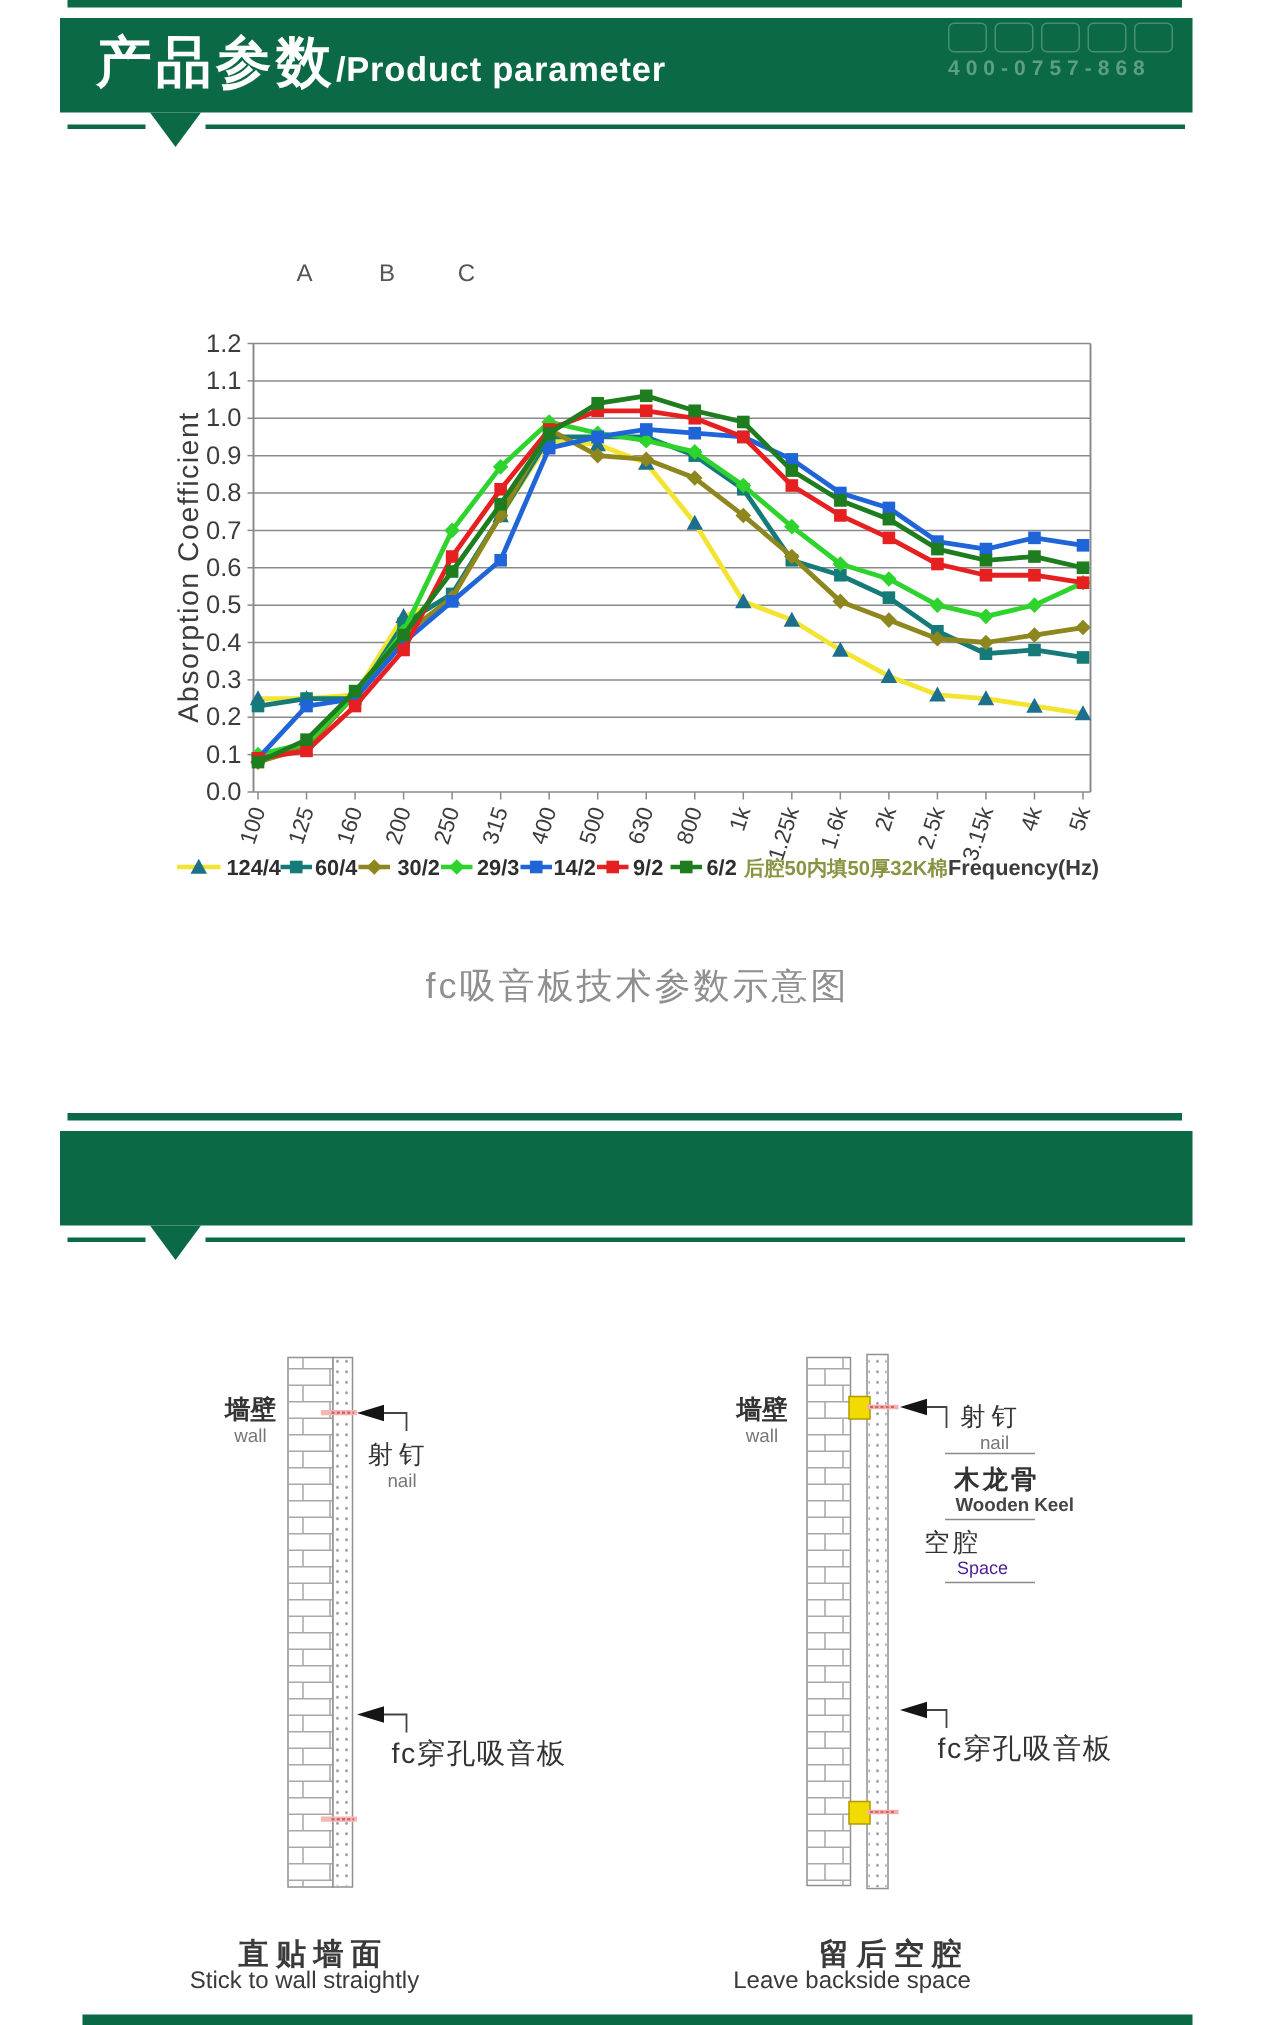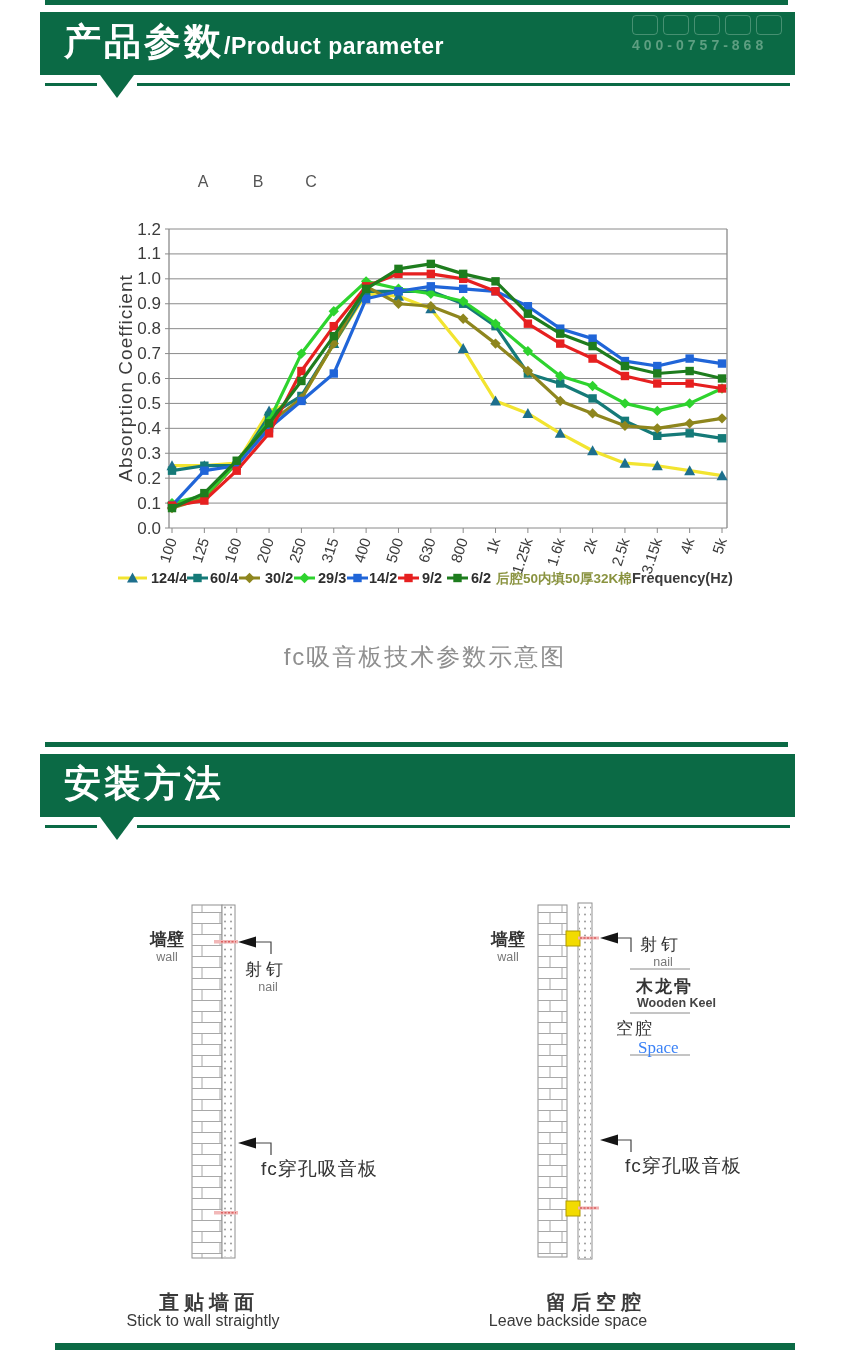--- a/index.html
+++ b/index.html
@@ -291,21 +291,20 @@
       <text x="411" y="423" font-size="14.5" font-weight="600" fill="#2e2e2e">6/2</text>
       <text x="436" y="423" font-size="13.5" font-weight="600" fill="#8a9340">后腔50内填50厚32K棉</text>
       <text x="572" y="423" font-size="14.5" font-weight="600" fill="#3c3c3c">Frequency(Hz)</text>
     </svg>
 
   <div class="chart-caption">fc吸音板技术参数示意图</div>
 
   <div class="topline" style="left:45px;top:742px;width:743px;"></div>
   <div class="banner" style="top:754px;">
     <div class="banner-inner">
-      <span class="banner-cn">安装方法</span>
     </div>
   </div>
   <div class="underseg" style="left:45px;top:825px;width:52px;"></div>
   <div class="underseg" style="left:137px;top:825px;width:653px;"></div>
   <div class="tri" style="left:100px;top:817px;"></div>
 
   <svg id="diagrams" viewBox="0 0 850 460" width="850" height="460" style="left:0;top:890px;">
     <defs>
       <pattern id="bricks" width="30" height="22" patternUnits="userSpaceOnUse">
         <path d="M0 0.5 H30 M0 11.5 H30 M10 0.5 V11.5 M22 11.5 V22" stroke="#a8a8a8" stroke-width="1" fill="none"></path>
@@ -359,19 +358,19 @@
   <div class="dlab cap-cn" style="left:139px;top:1289px;width:140px;">直贴墙面</div>
   <div class="dlab cap-en" style="left:113px;top:1312px;width:180px;">Stick to wall straightly</div>
 
   <div class="dlab cjk" style="left:487px;top:928px;width:42px;text-align:center;font-size:17px;font-weight:600;">墙壁</div>
   <div class="dlab sub" style="left:487px;top:950px;width:42px;text-align:center;font-size:12.5px;">wall</div>
   <div class="dlab cjk" style="left:640px;top:933px;font-size:17px;letter-spacing:4px;">射钉</div>
   <div class="dlab sub" style="left:640px;top:955px;width:46px;text-align:center;font-size:12.5px;">nail</div>
   <div class="dlab cjk" style="left:636px;top:975px;font-size:17px;font-weight:700;letter-spacing:2px;">木龙骨</div>
   <div class="dlab" style="left:637px;top:996px;font-size:12.5px;font-weight:700;color:#444;">Wooden Keel</div>
   <div class="dlab cjk" style="left:616px;top:1017px;font-size:17px;letter-spacing:2px;">空腔</div>
-  <div class="dlab" style="left:638px;top:1038px;font-size:17px;color:#3b82f6;font-family:Liberation Serif, serif;">Space</div>
+  <div class="dlab" style="left:638px;top:1038px;font-size:12px;color:#4c1d95;">Space</div>
   <div class="dlab" style="left:625px;top:1153px;font-size:19px;letter-spacing:1px;">fc穿孔吸音板</div>
   <div class="dlab cap-cn" style="left:526px;top:1289px;width:140px;">留后空腔</div>
   <div class="dlab cap-en" style="left:468px;top:1312px;width:200px;">Leave backside space</div>
 
   <div class="bottombar"></div>
 </div>
 
 </body></html>

